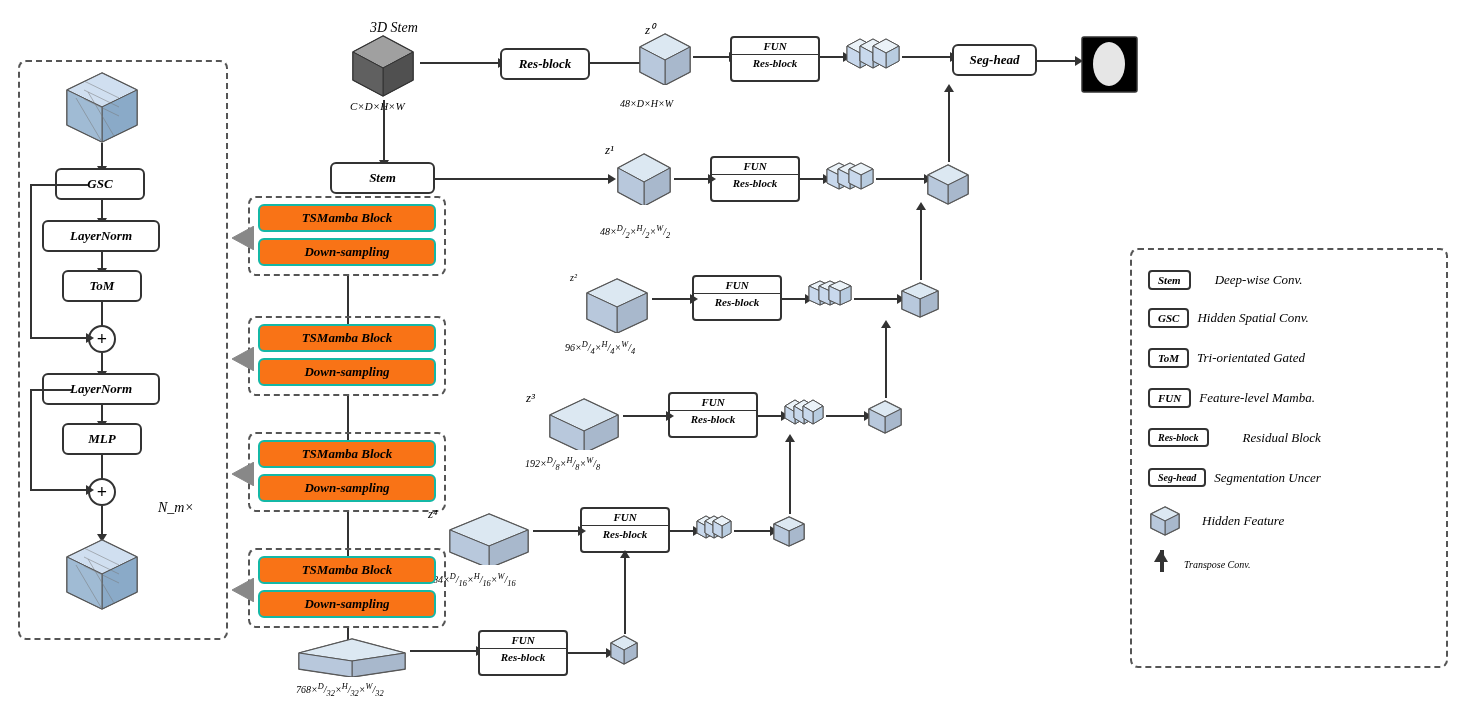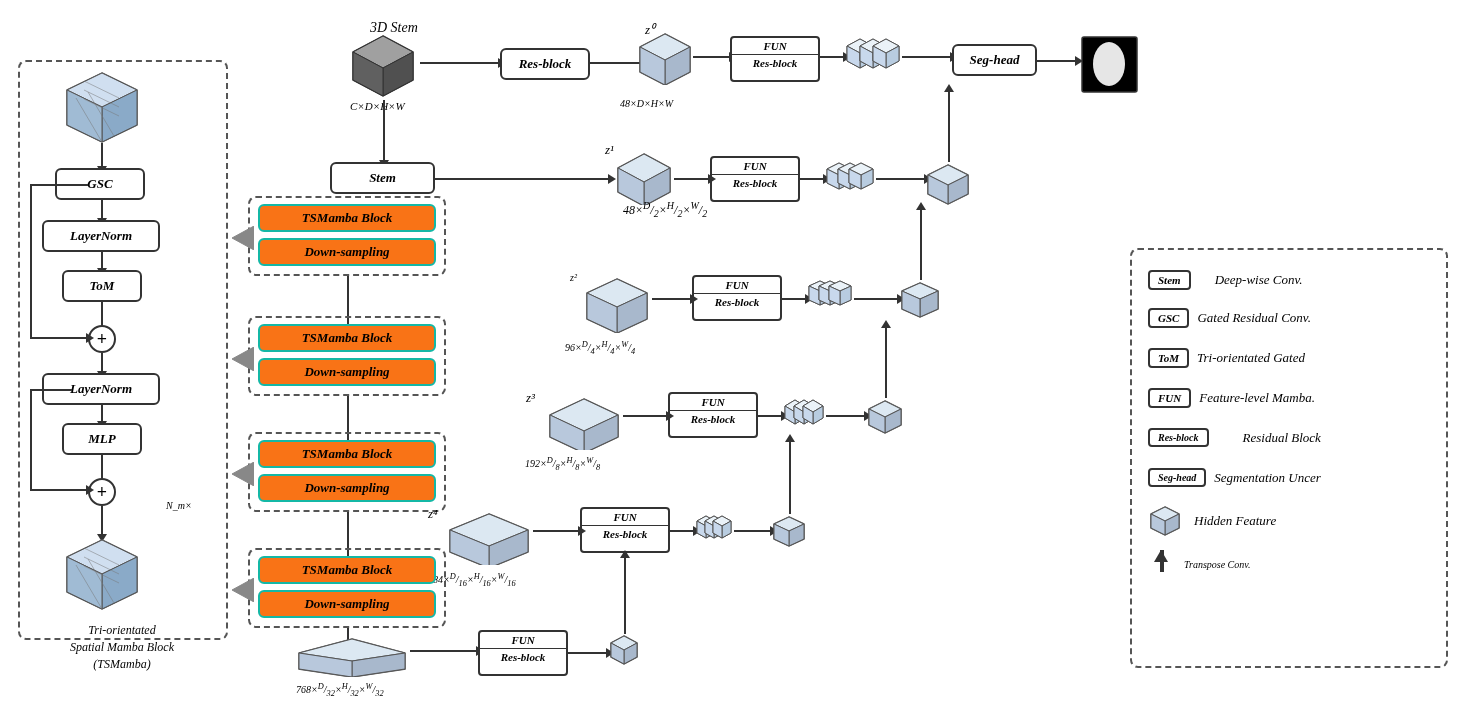--- a/index.html
+++ b/index.html
@@ -217,39 +217,36 @@
   </div>
 
   <div class="arrow arrow-h" style="left:30px; top:337px; width:0px;"></div>
 
   <div class="arrow arrow-h" style="left:30px; top:389px; width:42px;"></div>
   <div class="arrow arrow-v" style="left:30px; top:389px; height:101px;"></div>
   <div class="arrow arrow-h arrowhead-right" style="left:30px; top:489px; width:58px;"></div>
 
   <div class="arrow arrow-v arrowhead-down" style="left:101px; top:506px; height:30px;"></div>
 
-  <div class="label" style="left:166px; top:500px; font-size:10px; font-style:italic;">N_m×</div>
+  <div class="label" style="left:158px; top:500px; font-size:14px; font-style:italic;">N_m×</div>
 
   <div class="cube-3d" style="left:62px; top:535px;">
     <svg width="80" height="75" viewBox="0 0 80 75">
       <polygon points="40,5 75,22 75,57 40,74 5,57 5,22" fill="#b0c4de" stroke="#555" stroke-width="1.5"></polygon>
       <polygon points="40,5 75,22 40,39 5,22" fill="#d0dff0" stroke="#555" stroke-width="1"></polygon>
       <polygon points="40,39 75,22 75,57 40,74" fill="#8aaac8" stroke="#555" stroke-width="1"></polygon>
       <polygon points="40,39 5,22 5,57 40,74" fill="#a0bbd4" stroke="#555" stroke-width="1"></polygon>
       <line x1="22" y1="13" x2="57" y2="30" stroke="#777" stroke-width="0.5"></line>
       <line x1="22" y1="22" x2="57" y2="39" stroke="#777" stroke-width="0.5"></line>
       <line x1="22" y1="31" x2="57" y2="48" stroke="#777" stroke-width="0.5"></line>
       <line x1="14" y1="30" x2="40" y2="74" stroke="#777" stroke-width="0.5"></line>
       <line x1="26" y1="24" x2="52" y2="68" stroke="#777" stroke-width="0.5"></line>
     </svg>
   </div>
 
-  <div class="label" style="left:22px; top:622px; font-size:12px; font-style:italic; text-align:center; width:200px; line-height:1.4;">
-    <span><em>Tri-orientated<br>Spatial Mamba Block<br>(TSMamba)</em></span>
-  </div>
 
   <div class="label" style="left:370px; top:20px; font-size:14px; font-style:italic; font-weight:normal;">3D Stem</div>
 
   <div class="cube-3d" style="left:348px; top:32px;">
     <svg width="70" height="65" viewBox="0 0 70 65">
       <polygon points="35,4 65,20 65,48 35,64 5,48 5,20" fill="#787878" stroke="#333" stroke-width="1.5"></polygon>
       <polygon points="35,4 65,20 35,36 5,20" fill="#a0a0a0" stroke="#333" stroke-width="1"></polygon>
       <polygon points="35,36 65,20 65,48 35,64" fill="#505050" stroke="#333" stroke-width="1"></polygon>
       <polygon points="35,36 5,20 5,48 35,64" fill="#606060" stroke="#333" stroke-width="1"></polygon>
     </svg>
@@ -336,21 +333,21 @@
 
   <div class="cube-3d" style="left:614px; top:150px;">
     <svg width="60" height="55" viewBox="0 0 60 55">
       <polygon points="30,4 56,18 56,42 30,56 4,42 4,18" fill="#c8d8e8" stroke="#555" stroke-width="1.5"></polygon>
       <polygon points="30,4 56,18 30,32 4,18" fill="#dce8f2" stroke="#555" stroke-width="1"></polygon>
       <polygon points="30,32 56,18 56,42 30,56" fill="#a8b8cc" stroke="#555" stroke-width="1"></polygon>
       <polygon points="30,32 4,18 4,42 30,56" fill="#b8c8dc" stroke="#555" stroke-width="1"></polygon>
     </svg>
   </div>
 
-  <div class="label-math" style="left:600px; top:200px; font-size:12px;margin-left:23px;">
+  <div class="label-math" style="left:600px; top:224px; font-size:10px;">
     <span>48×<sup>D</sup>/<sub>2</sub>×<sup>H</sup>/<sub>2</sub>×<sup>W</sup>/<sub>2</sub></span>
   </div>
 
   <div style="position:absolute; left:710px; top:156px; width:90px; height:46px;">
     <div style="border:2px solid #333; border-radius:4px; background:white; height:100%;">
       <div style="border-bottom:1.5px solid #333; text-align:center; font-style:italic; font-weight:bold; font-size:11px; padding:2px;">FUN</div>
       <div style="text-align:center; font-style:italic; font-weight:bold; font-size:11px; padding:2px;">Res-block</div>
     </div>
   </div>
 
@@ -675,21 +672,21 @@
     <div class="legend-block">
         <em>Stem</em>
       </div>
     <span class="legend-text" style="font-size:13px;margin-left:24px;"><em>Deep-wise Conv.</em></span>
   </div>
 
   <div style="position:absolute; left:1148px; top:308px; display:flex; align-items:center;">
     <div class="legend-block">
         <em>GSC</em>
       </div>
-    <span class="legend-text" style="font-size:13px;"><em>Gated Residual Conv.</em></span>
+    <span class="legend-text" style="font-size:13px;"><em>Hidden Spatial Conv.</em></span>
   </div>
 
   <div style="position:absolute; left:1148px; top:348px; display:flex; align-items:center;">
     <div class="legend-block">
         <em>ToM</em>
       </div>
     <span class="legend-text" style="font-size:13px;"><em>Tri-orientated Gated</em></span>
   </div>
 
   <div style="position:absolute; left:1148px; top:388px; display:flex; align-items:center;">
@@ -713,21 +710,21 @@
     <span class="legend-text" style="font-size:13px;"><em>Segmentation Uncer</em></span>
   </div>
 
   <div style="position:absolute; left:1148px; top:505px; display:flex; align-items:center;">
     <svg width="34" height="32" viewBox="0 0 34 32">
         <polygon points="17,2 31,9 31,23 17,30 3,23 3,9" fill="#c8d8e8" stroke="#555" stroke-width="1.5"></polygon>
         <polygon points="17,2 31,9 17,16 3,9" fill="#dce8f2" stroke="#555" stroke-width="1"></polygon>
         <polygon points="17,16 31,9 31,23 17,30" fill="#a8b8cc" stroke="#555" stroke-width="1"></polygon>
         <polygon points="17,16 3,9 3,23 17,30" fill="#b8c8dc" stroke="#555" stroke-width="1"></polygon>
       </svg>
-    <span class="legend-text" style="font-size:13px; margin-left:12px;"><em>Hidden Feature</em></span>
+    <span class="legend-text" style="font-size:13px; margin-left:20px;"><em>Hidden Feature</em></span>
   </div>
 
   <div style="position:absolute; left:1148px; top:550px; display:flex; align-items:center;">
     <div style="position:relative; width:28px; height:28px;">
       <div style="position:absolute; left:12px; top:0; width:4px; height:22px; background:#333;"></div>
       <div style="position:absolute; left:6px; top:0; border-left:7px solid transparent; border-right:7px solid transparent; border-bottom:12px solid #333;"></div>
     </div>
     <span class="legend-text" style="font-size:10px;"><em>Transpose Conv.</em></span>
   </div>
 

